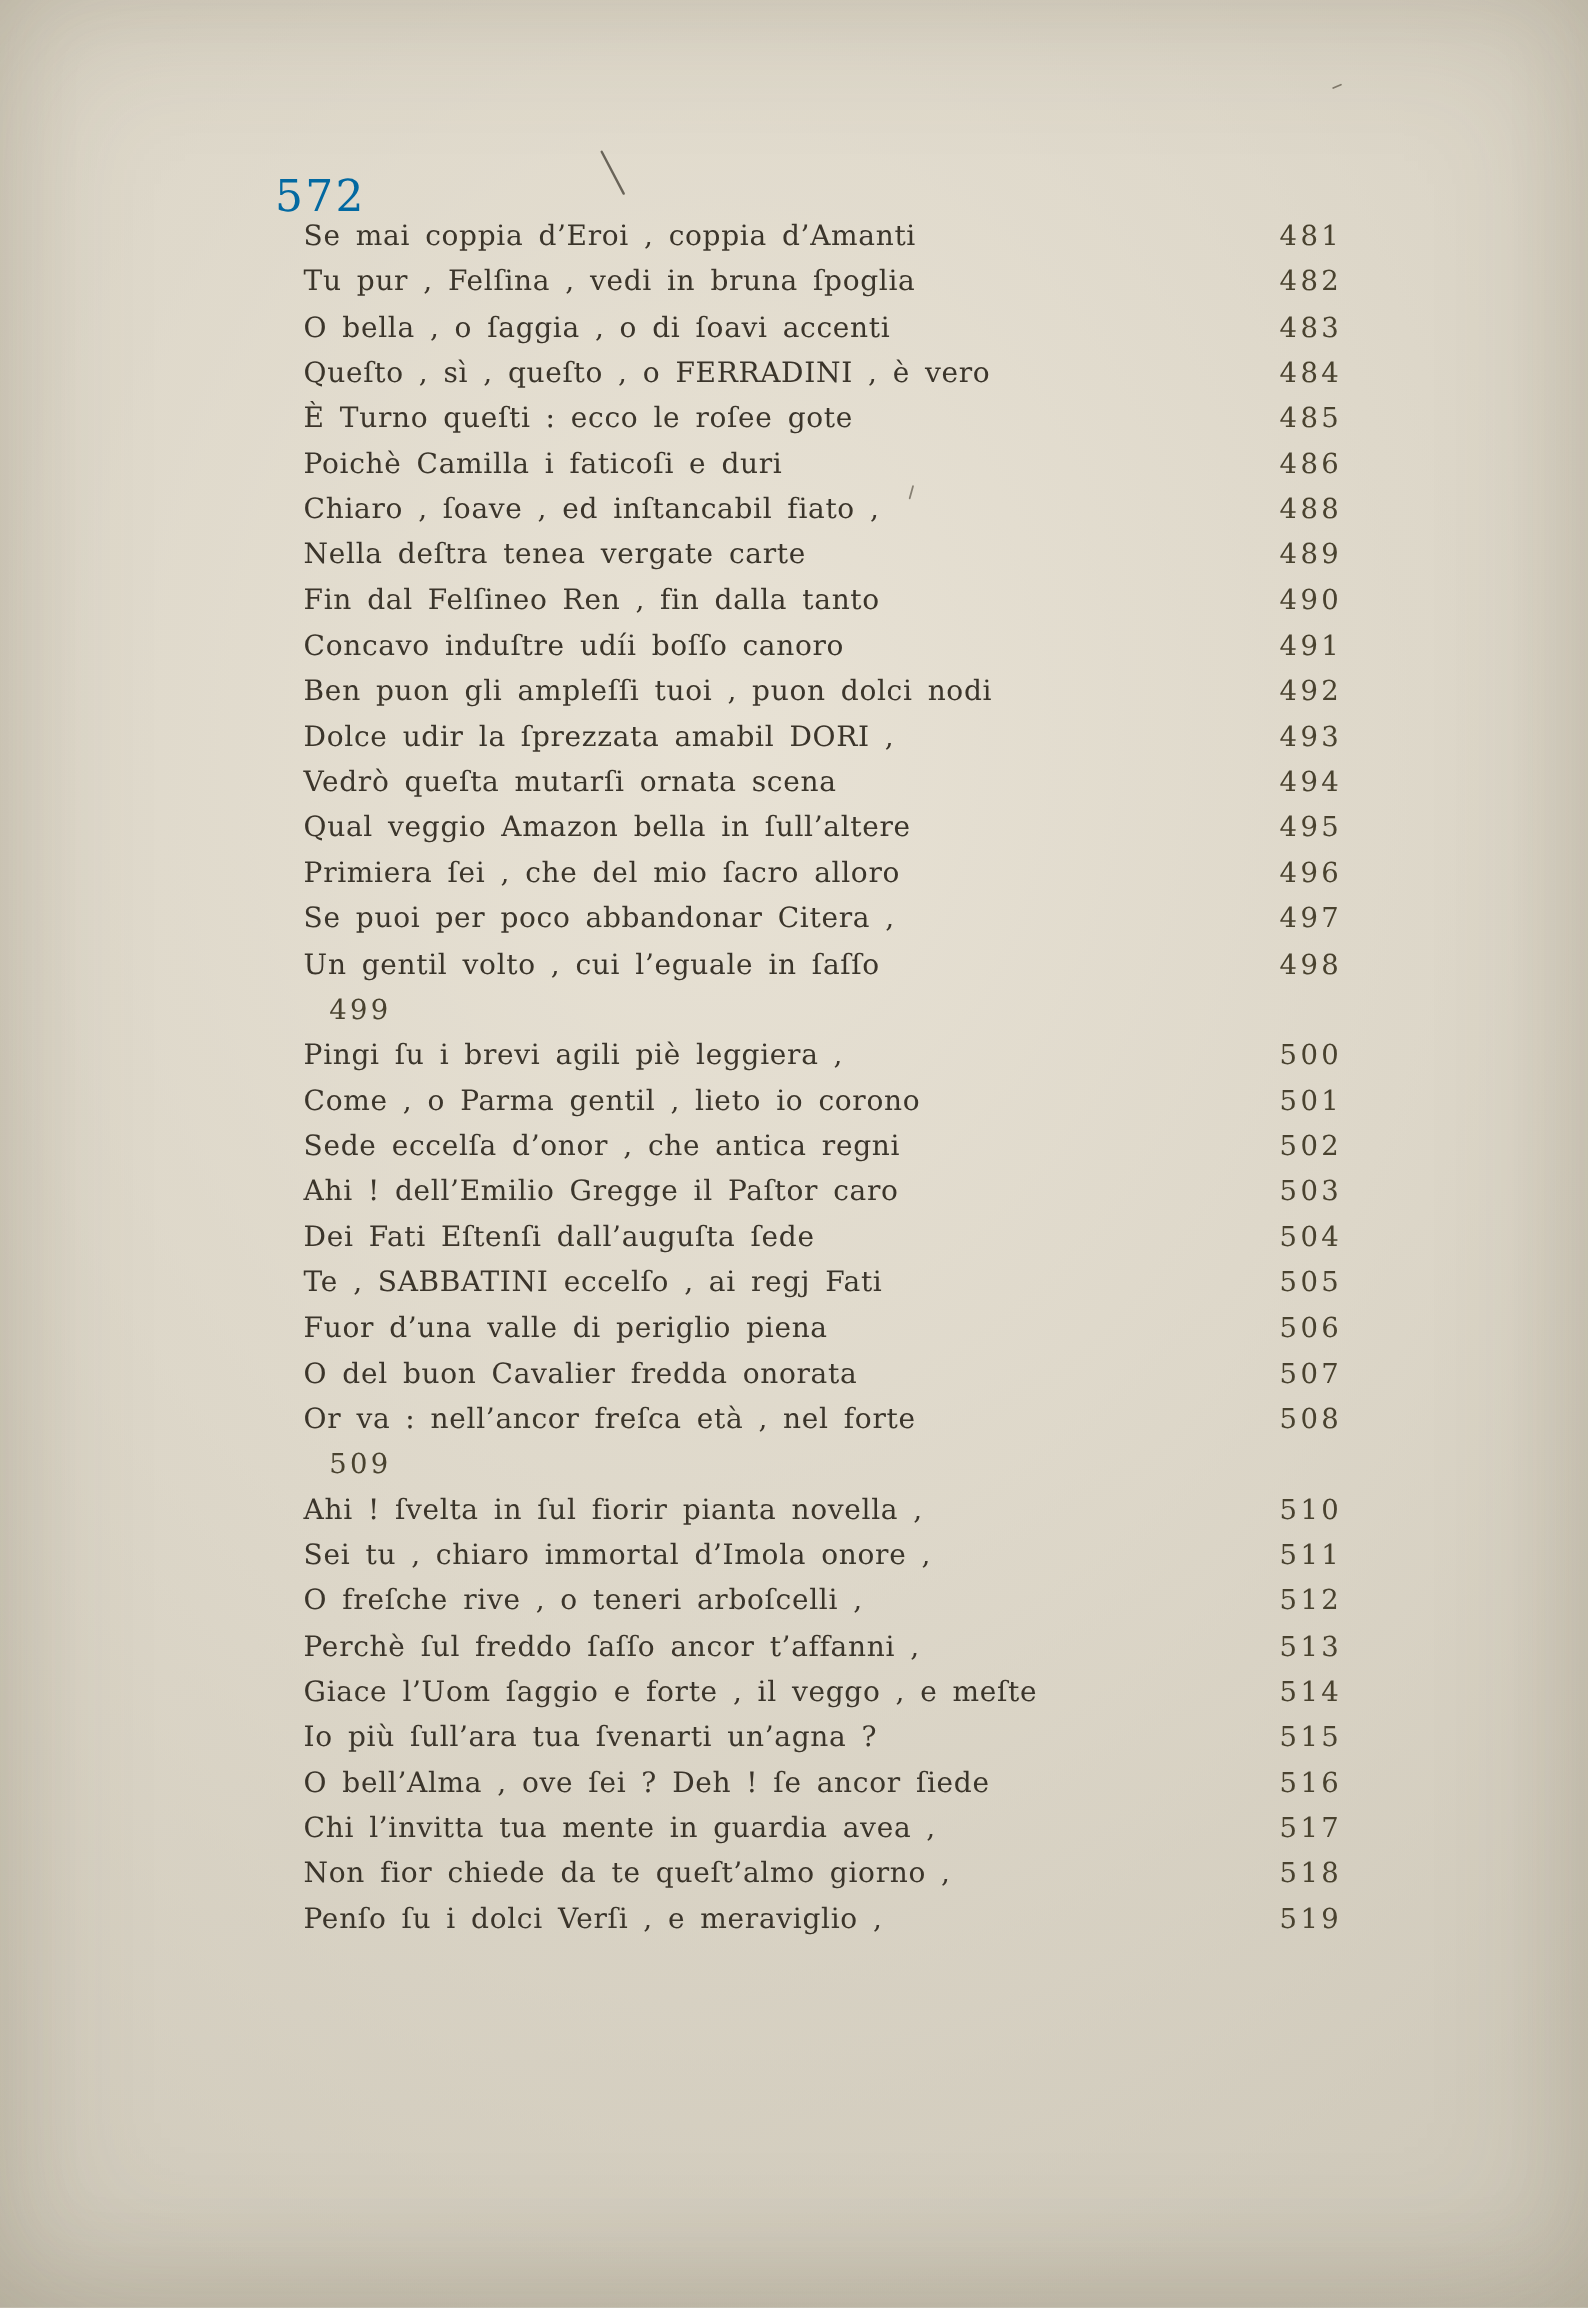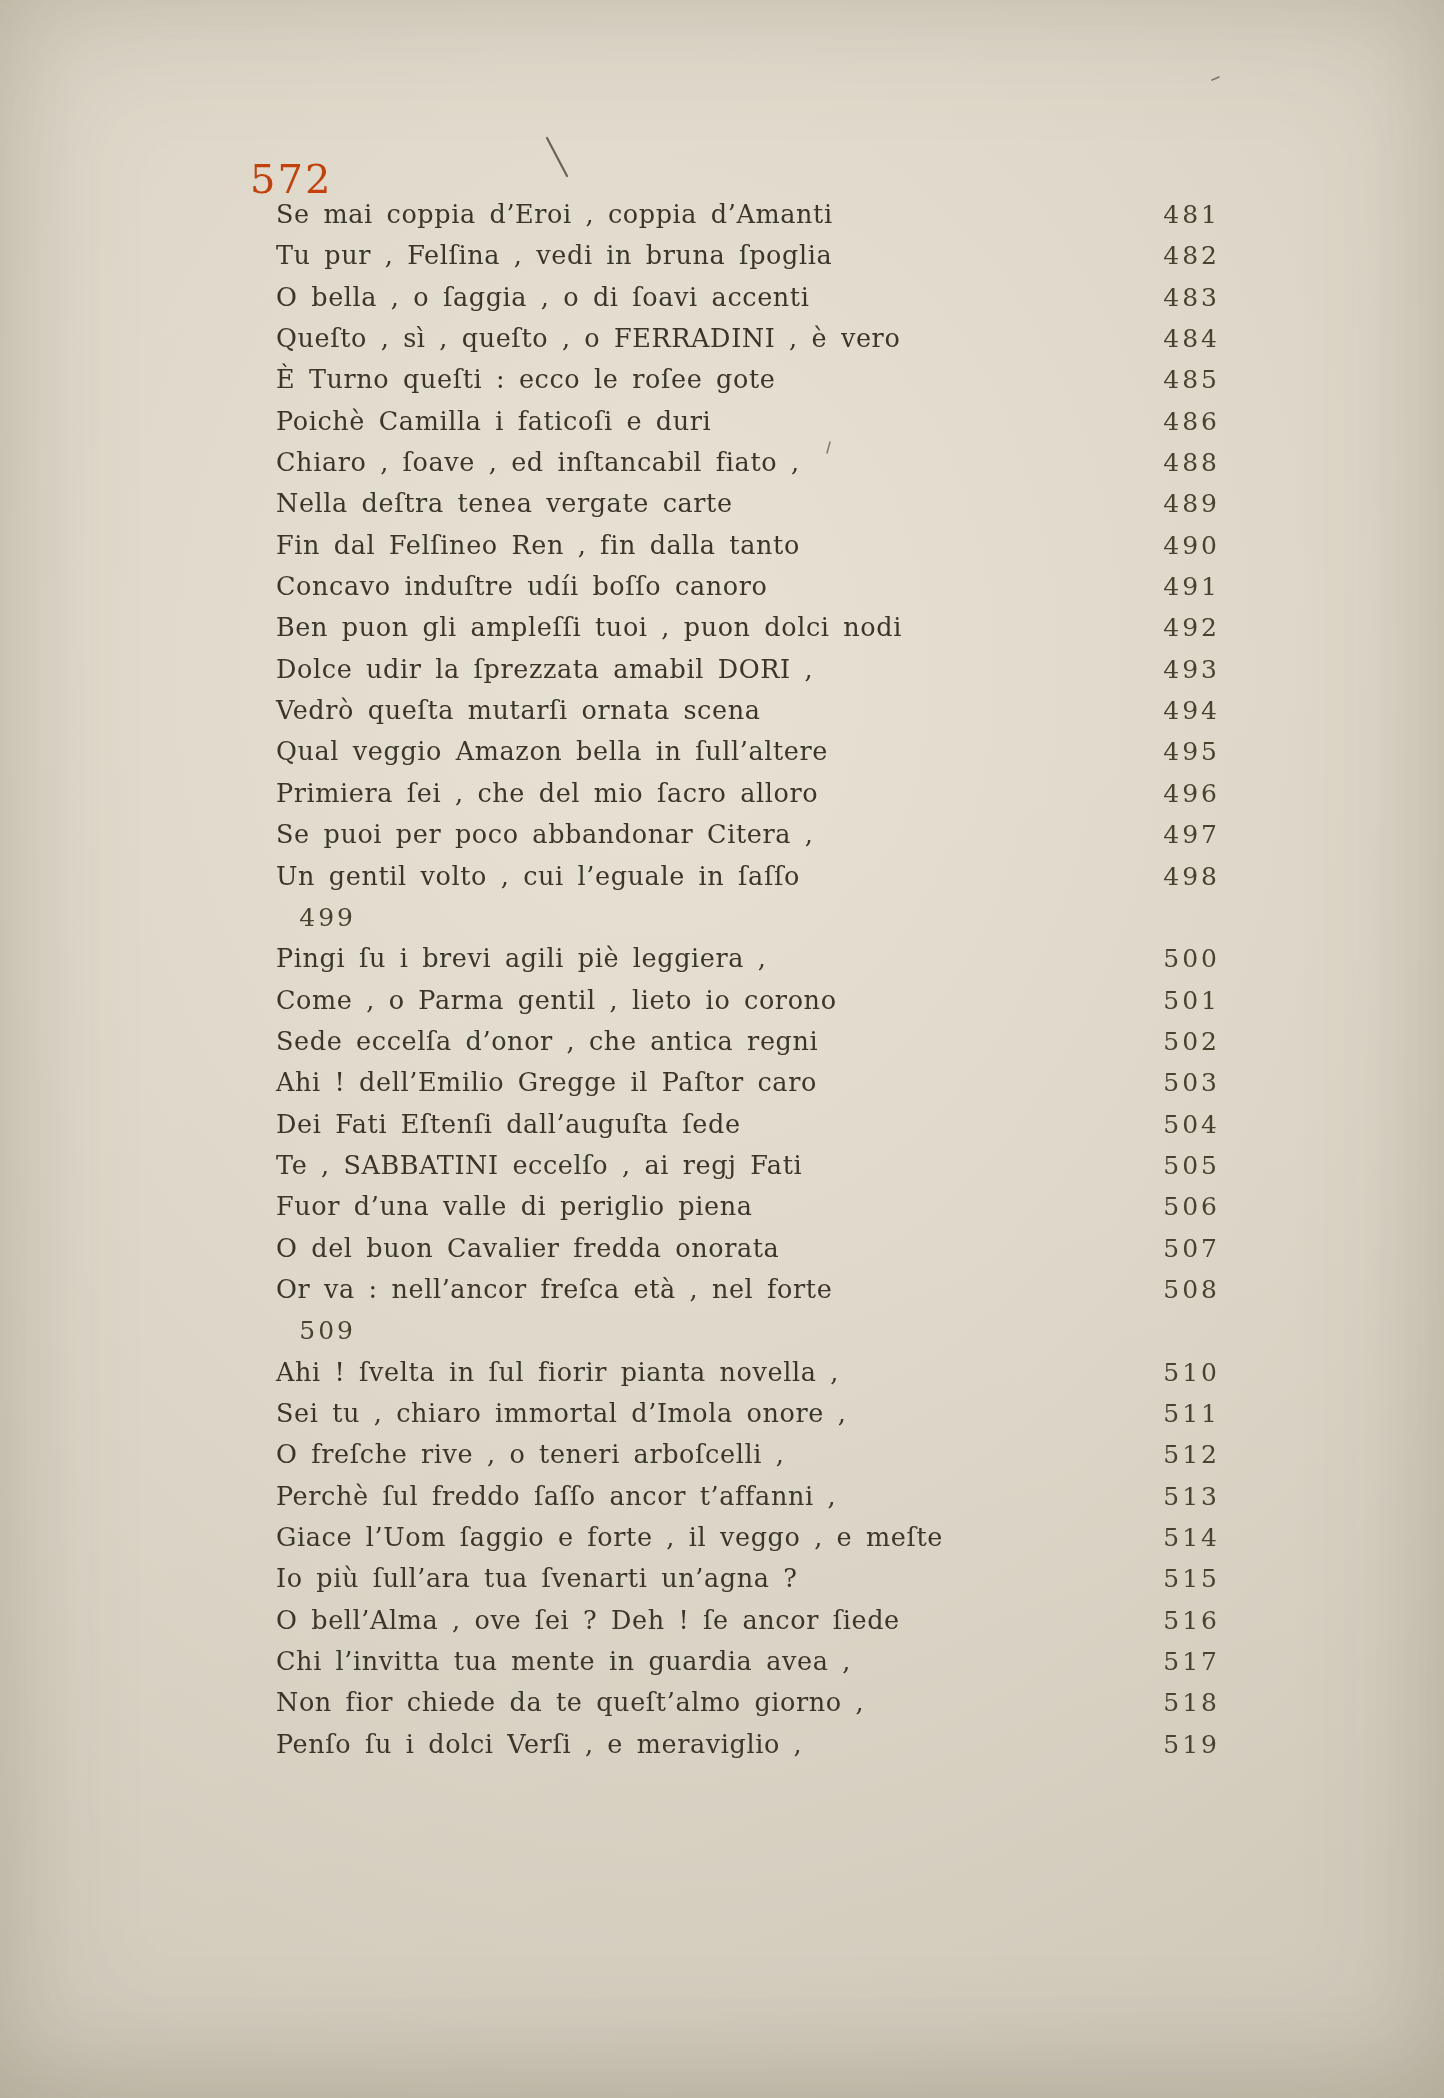--- a/index.html
+++ b/index.html
@@ -20,21 +20,21 @@
     position: absolute;
     inset: 0;
     box-shadow: inset 0 0 140px rgba(95,85,62,.22), inset 0 -30px 80px rgba(95,85,62,.10);
     pointer-events: none;
   }
   .page-number {
     position: absolute;
     top: 156px;
     left: 250px;
     font-size: 40px;
-    color: #c2410c;
+    color: #0369a1;
     letter-spacing: 2px;
   }
   .index-list {
     position: absolute;
     top: 194px;
     left: 276px;
     width: 944px;
   }
   .entry {
     display: flex;

